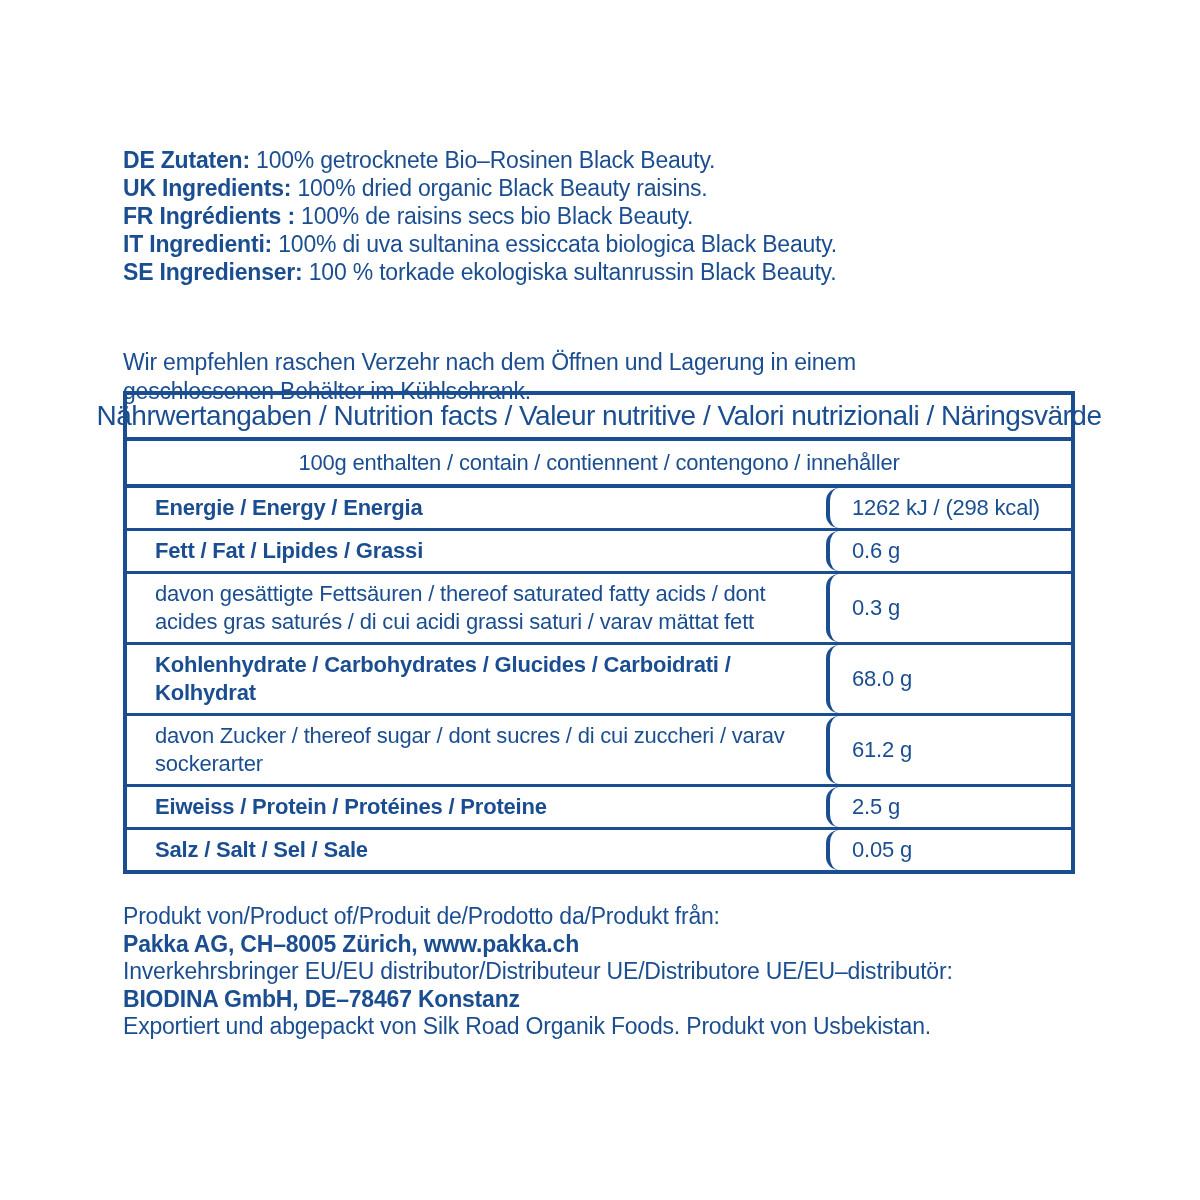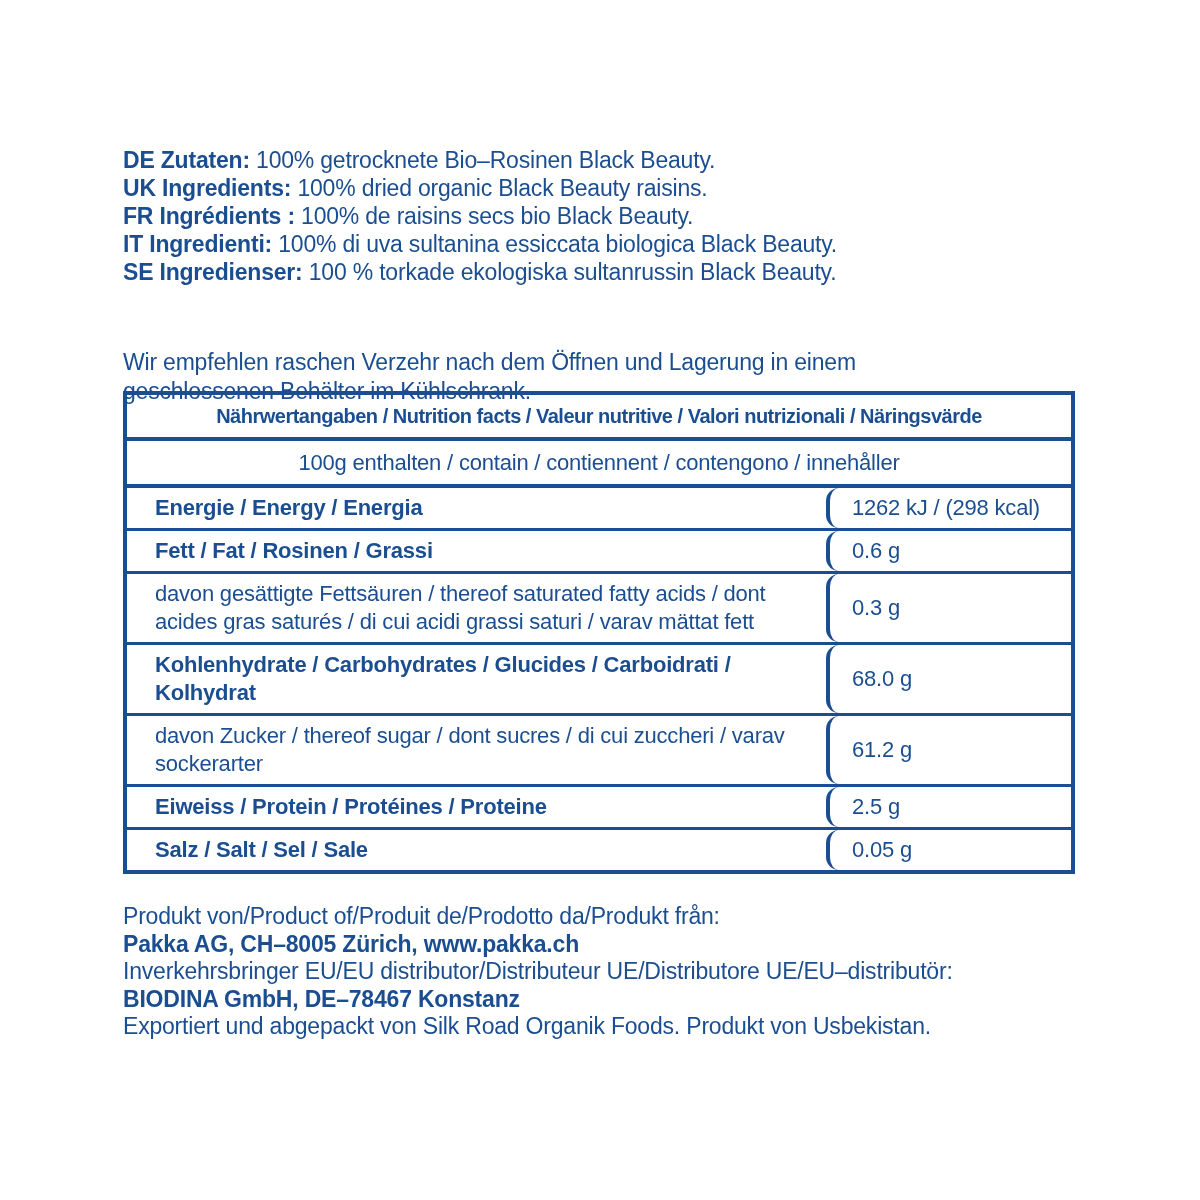--- a/index.html
+++ b/index.html
@@ -25,21 +25,21 @@
   
   .storage{position:absolute;top:311px;left:0;max-width:862px;
     font-size:23px;line-height:29px;margin-top:37px;}
 
   
   .ntable{position:absolute;top:391px;left:0;width:952px;
     border:4px solid var(--blue);box-sizing:border-box;}
   .t-title{
     border-bottom:4px solid var(--blue);
     height:42px;display:flex;align-items:center;justify-content:center;
-    font-weight:700;font-size:20px;letter-spacing:-0.5px;white-space:nowrap;
+    font-weight:400;font-size:28px;letter-spacing:-0.5px;white-space:nowrap;
   }
   .t-sub{
     border-bottom:4px solid var(--blue);
     height:43px;display:flex;align-items:center;justify-content:center;
     font-size:22px;
   }
   .t-row{display:flex;border-bottom:3px solid var(--blue);}
   .t-row:last-child{border-bottom:none;}
   .t-label{
     width:699px;box-sizing:border-box;
@@ -81,21 +81,21 @@
   <div class="ntable">
     <div class="t-title">Nährwertangaben / Nutrition facts / Valeur nutritive / Valori nutrizionali / Näringsvärde</div>
     <div class="t-sub">100g enthalten / contain / contiennent / contengono / innehåller</div>
 
     <div class="t-row short bold">
       <div class="t-label">Energie / Energy / Energia</div>
       <div class="t-value">1262 kJ / (298 kcal)</div>
     </div>
 
     <div class="t-row short bold">
-      <div class="t-label">Fett / Fat / Rosinen / Grassi</div>
+      <div class="t-label">Fett / Fat / Lipides / Grassi</div>
       <div class="t-value">0.6 g</div>
     </div>
 
     <div class="t-row tall">
       <div class="t-label">davon gesättigte Fettsäuren / thereof saturated fatty acids / dont acides gras saturés / di cui acidi grassi saturi / varav mättat fett</div>
       <div class="t-value">0.3 g</div>
     </div>
 
     <div class="t-row tall bold">
       <div class="t-label">Kohlenhydrate / Carbohydrates / Glucides / Carboidrati / Kolhydrat</div>

